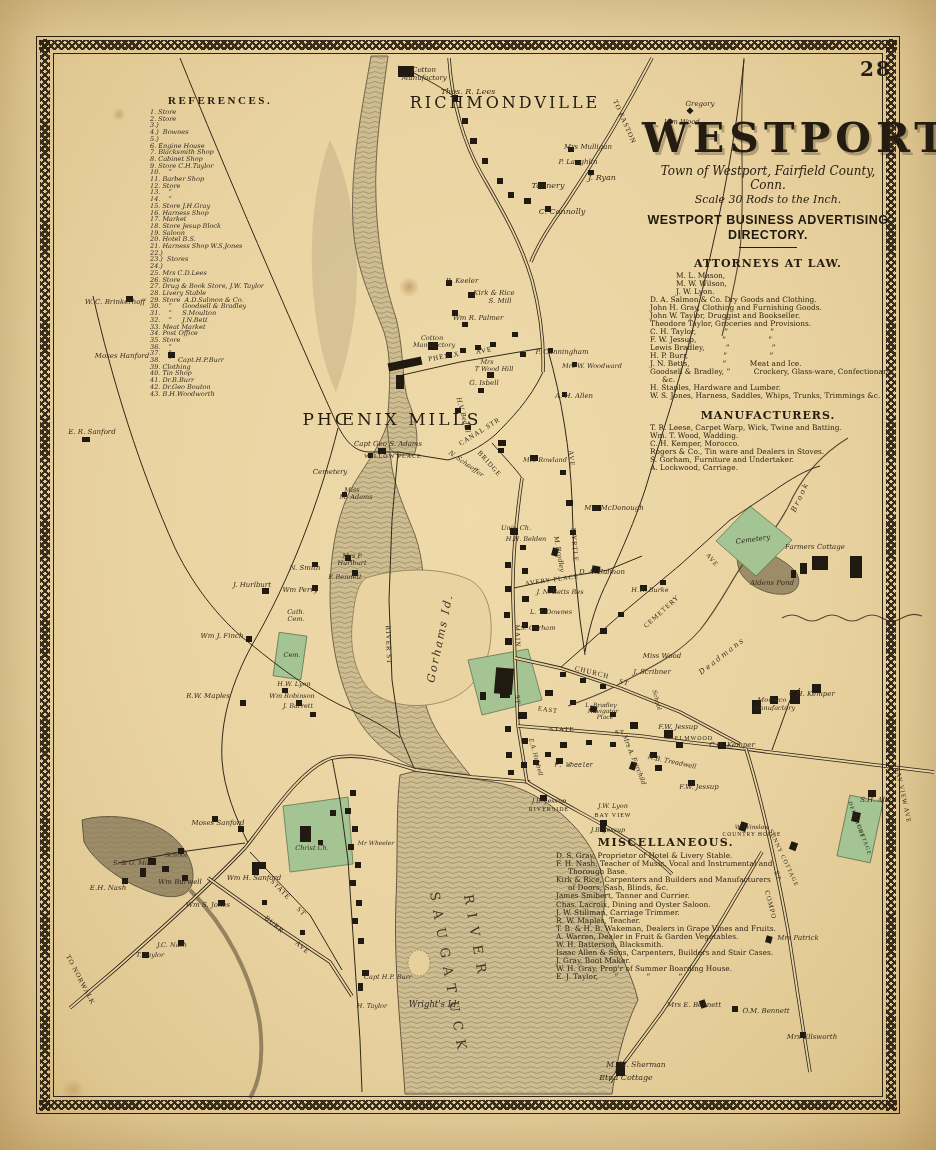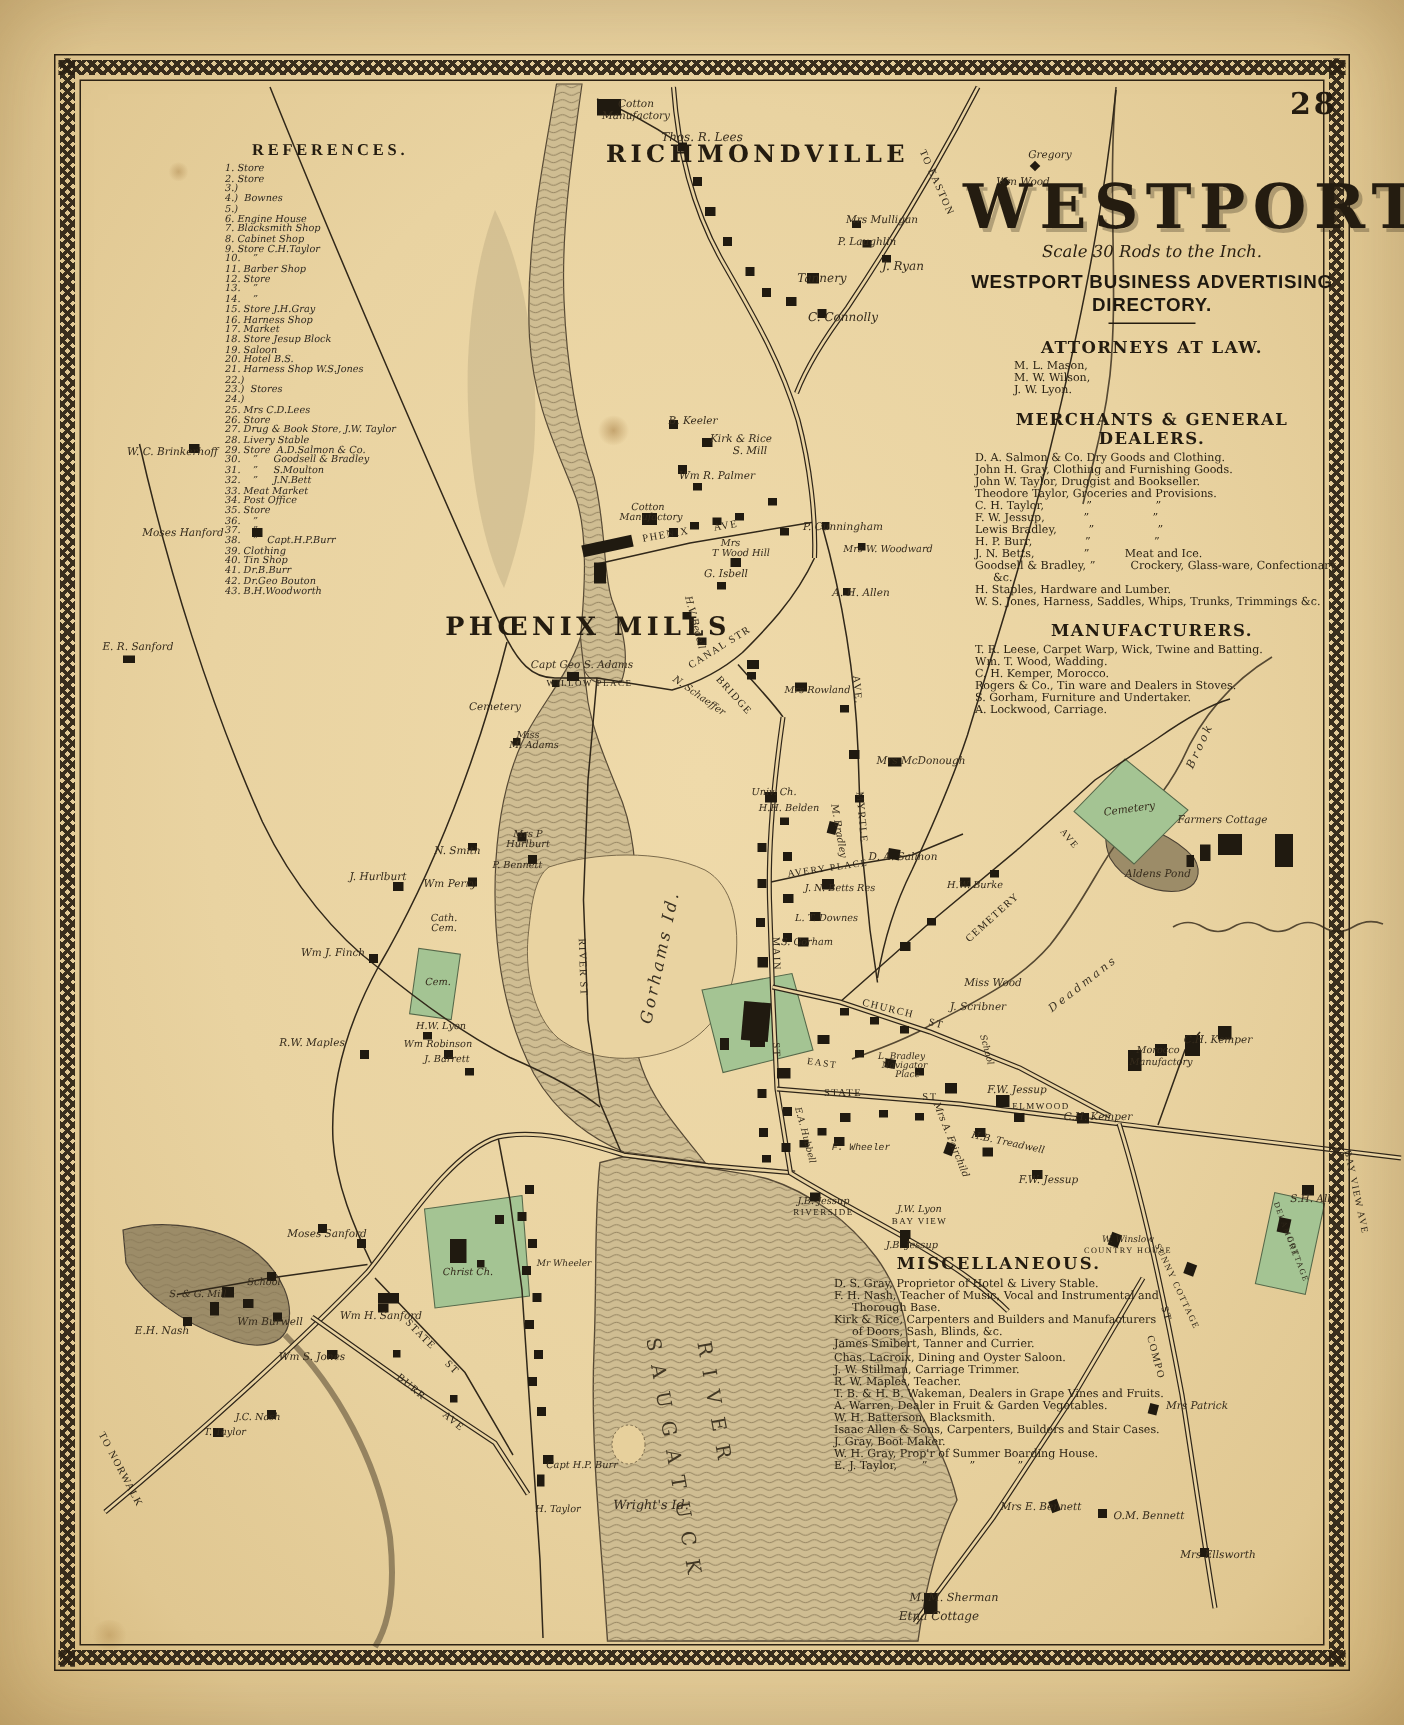--- a/index.html
+++ b/index.html
@@ -18,21 +18,21 @@
   .bb-l{top:39px;bottom:39px;left:40px;width:10px;}
   .bb-r{top:39px;bottom:39px;right:40px;width:10px;}
   .stain{position:absolute;border-radius:50%;pointer-events:none;}
   .pageno{position:absolute;left:860px;top:57px;font-size:20px;font-weight:bold;letter-spacing:2px;color:#241c10;}
   
   #map-svg{position:absolute;inset:0;}
   #label-layer{position:absolute;inset:0;}
   .ml{position:absolute;white-space:nowrap;transform-origin:center;line-height:1;}
   .sc{font-style:italic;color:#352b1c;}
   .st{font-family:"Liberation Serif",serif;color:#2e2619;letter-spacing:1px;}
-  .big{font-weight:bold;letter-spacing:3px;color:#241c10;}
+  .big{font-weight:normal;letter-spacing:3px;color:#241c10;}
   .riv{letter-spacing:9px;color:#413724;}
   .isl{font-style:italic;letter-spacing:2px;color:#3a3122;}
   .isl2{font-style:italic;color:#33291c;}
   
   .refs{position:absolute;left:150px;top:94px;width:200px;}
   .refs-h{font-size:11px;letter-spacing:2.5px;color:#241c10;margin-left:18px;margin-bottom:3px;font-weight:bold;font-family:"Liberation Serif",serif;}
   .refs-list div{font-size:6.5px;line-height:6.7px;font-style:italic;color:#2e2820;white-space:pre-wrap;}
   
   .dir{position:absolute;left:642px;top:116px;width:252px;text-align:center;}
   .map-title{font-size:41px;font-weight:bold;letter-spacing:5px;color:#241c10;line-height:44px;
@@ -502,35 +502,35 @@
         <div>39. Clothing</div>
         <div>40. Tin Shop</div>
         <div>41. Dr.B.Burr</div>
         <div>42. Dr.Geo Bouton</div>
         <div>43. B.H.Woodworth</div>
       </div>
   </div>
 
   <div class="dir">
     <div class="map-title">WESTPORT</div>
+    <div class="sub1">Town of Westport, Fairfield County, Conn.</div>
     <div class="sub2">Scale 30 Rods to the Inch.</div>
     <div class="dhead">WESTPORT BUSINESS ADVERTISING</div>
     <div class="dhead" style="margin-top:0;">DIRECTORY.</div>
     <div class="rule"></div>
 
     <div>
       <div class="dsec-h">ATTORNEYS AT LAW.</div>
       <div class="dsec-l">
           <div>M. L. Mason,</div>
           <div>M. W. Wilson,</div>
           <div>J. W. Lyon.</div>
         </div>
     </div>
     <div>
-      <div class="dsec-h">MERCHANTS &amp; GENERAL DEALERS.</div>
       <div class="dsec-l wide">
           <div>D. A. Salmon &amp; Co. Dry Goods and Clothing.</div>
           <div>John H. Gray, Clothing and Furnishing Goods.</div>
           <div>John W. Taylor, Druggist and Bookseller.</div>
           <div>Theodore Taylor, Groceries and Provisions.</div>
           <div>C. H. Taylor,            ”                  ”</div>
           <div>F. W. Jessup,           ”                  ”</div>
           <div>Lewis Bradley,         ”                  ”</div>
           <div>H. P. Burr,               ”                  ”</div>
           <div>J. N. Betts,              ”          Meat and Ice.</div>

